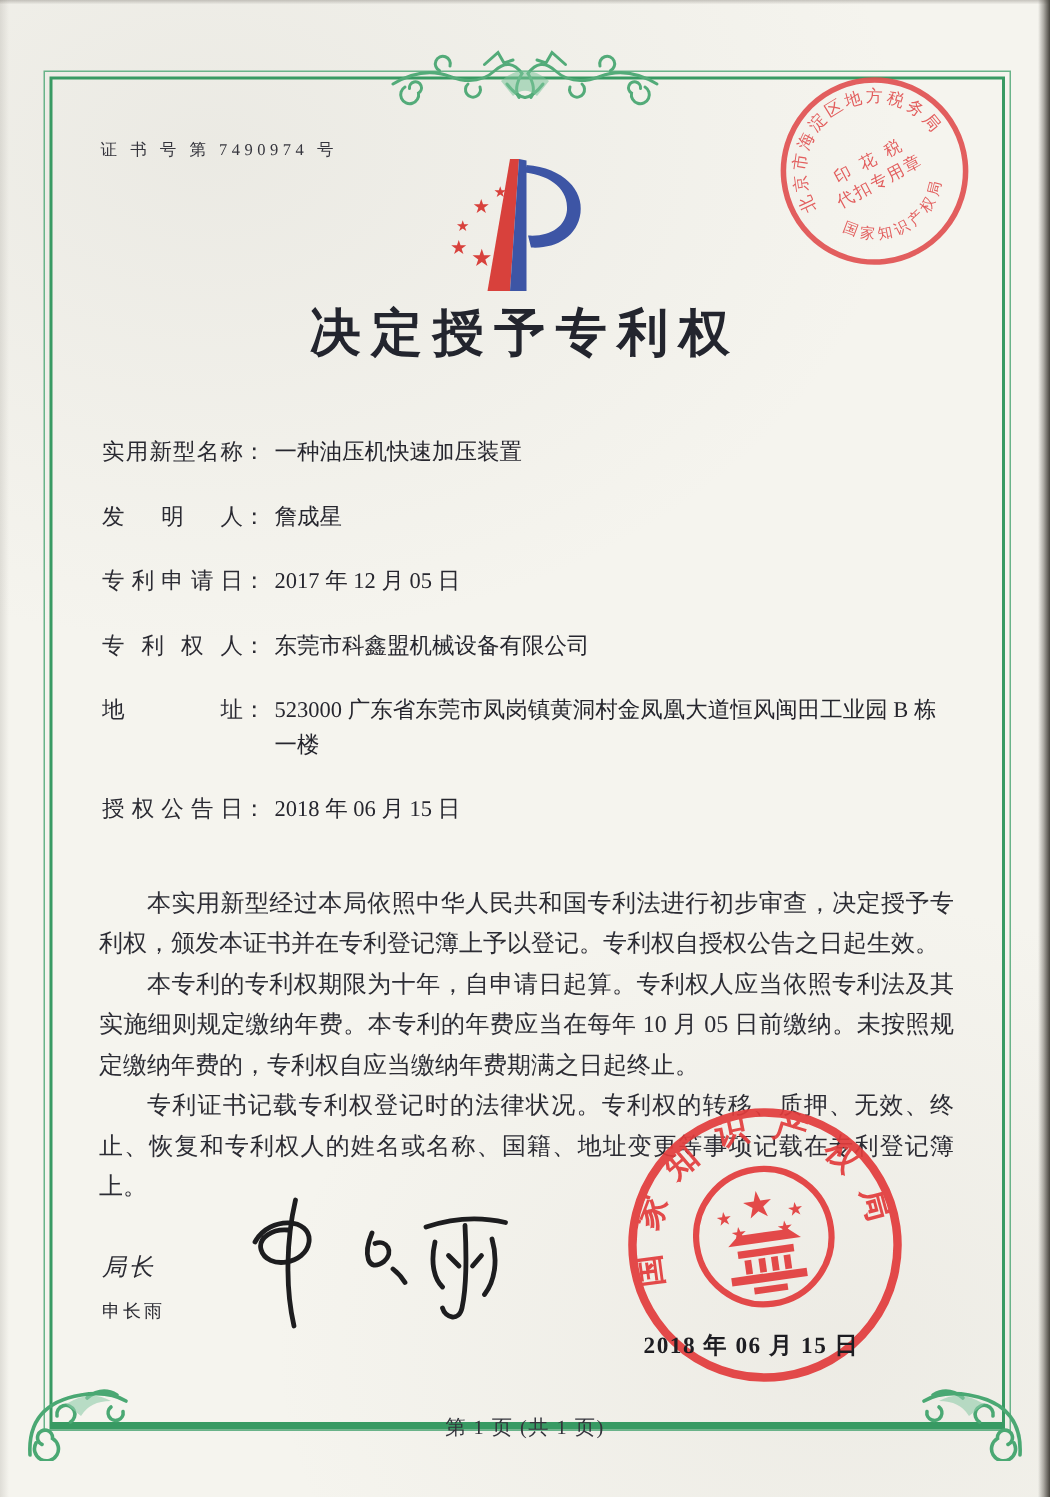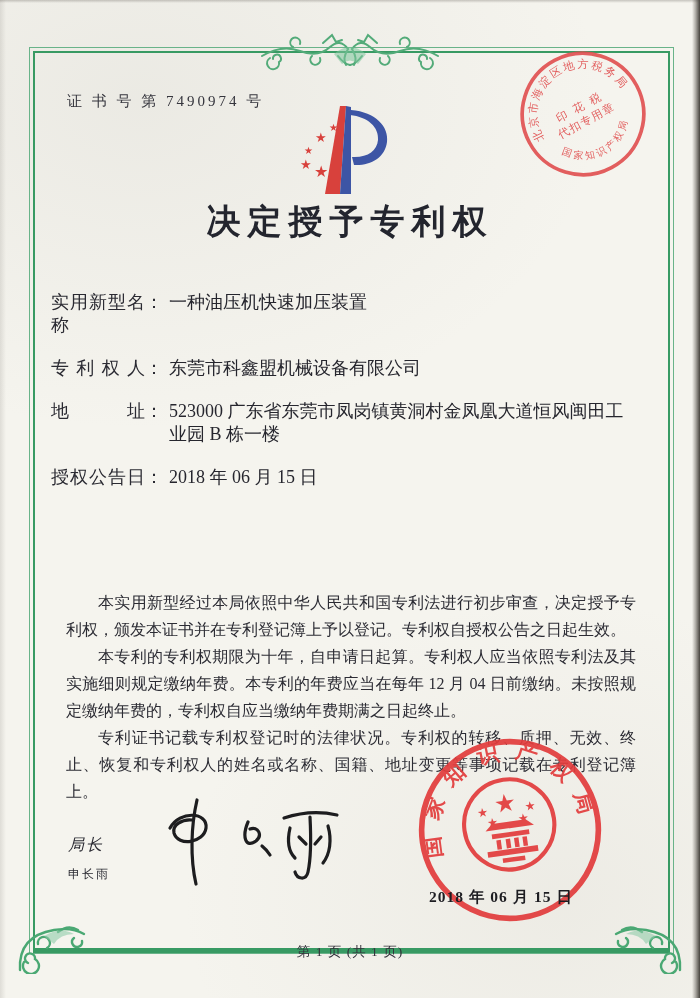--- a/index.html
+++ b/index.html
@@ -19,28 +19,28 @@
     background:linear-gradient(90deg, rgba(90,85,78,0), rgba(90,85,78,.45) 45%, #45423c 100%);}
   .scan-edge-top{position:absolute;top:0;left:0;width:100%;height:3px;
     background:linear-gradient(180deg, rgba(110,105,98,.35), rgba(0,0,0,0));}
   
   .border-outer{position:absolute;left:29px;top:47px;width:643px;height:905px;
     border:1px solid #69b389;}
   .border-inner{position:absolute;left:33px;top:51px;width:633px;height:895px;
     border-style:solid;border-color:#389a63;border-width:2px 2px 5px 2px;}
   .ornament{position:absolute;pointer-events:none;}
   
-  .cert-no{position:absolute;left:67px;top:92px;font-size:15px;letter-spacing:3px;color:#35353d;}
+  .cert-no{position:absolute;left:67px;top:92px;font-size:11px;letter-spacing:3px;color:#35353d;}
   .logo{position:absolute;left:294px;top:101px;}
   .title{position:absolute;left:0;top:199px;width:100%;text-align:center;
     font-size:34px;font-weight:bold;letter-spacing:7px;color:#23252e;}
   .tax-stamp{position:absolute;left:517px;top:48px;width:132px;height:132px;
     transform:rotate(-28deg);opacity:.92;}
   
-  .fields{position:absolute;left:51px;top:291px;width:575px;font-size:18px;}
+  .fields{position:absolute;left:68px;top:291px;width:575px;font-size:15px;}
   .frow{position:relative;margin-bottom:20px;line-height:23px;}
   .flabel{display:inline-block;width:94px;text-align:justify;text-align-last:justify;
     vertical-align:top;color:#2a2a32;}
   .fcolon{display:inline-block;vertical-align:top;margin-right:6px;}
   .fvalue{display:inline-block;vertical-align:top;max-width:455px;color:#26262e;}
   .fcell-right{position:absolute;left:317px;top:0;white-space:nowrap;}
   
   .body-text{position:absolute;left:66px;top:589px;width:570px;
     font-size:16px;line-height:27px;text-align:justify;color:#2c2c34;}
   .body-text p{margin:0;text-indent:2em;}
@@ -136,33 +136,39 @@
     </text>
   </svg>
 
   <div class="title">决定授予专利权</div>
 
   <div class="fields">
     <div class="frow">
       <span class="flabel">实用新型名称</span><span class="fcolon">：</span><span class="fvalue">一种油压机快速加压装置</span>
     </div>
     <div class="frow">
+      <span class="flabel">发明人</span><span class="fcolon">：</span><span class="fvalue">詹成星</span>
+    </div>
+    <div class="frow">
+      <span class="flabel">专利申请日</span><span class="fcolon">：</span><span class="fvalue">2017 年 12 月 05 日</span>
+    </div>
+    <div class="frow">
       <span class="flabel">专利权人</span><span class="fcolon">：</span><span class="fvalue">东莞市科鑫盟机械设备有限公司</span>
     </div>
     <div class="frow">
       <span class="flabel">地址</span><span class="fcolon">：</span><span class="fvalue">523000 广东省东莞市凤岗镇黄洞村金凤凰大道恒风闽田工业园 B 栋一楼</span>
     </div>
     <div class="frow">
       <span class="flabel">授权公告日</span><span class="fcolon">：</span><span class="fvalue">2018 年 06 月 15 日</span>
     </div>
   </div>
 
   <div class="body-text">
     <p>本实用新型经过本局依照中华人民共和国专利法进行初步审查，决定授予专利权，颁发本证书并在专利登记簿上予以登记。专利权自授权公告之日起生效。</p>
-    <p>本专利的专利权期限为十年，自申请日起算。专利权人应当依照专利法及其实施细则规定缴纳年费。本专利的年费应当在每年 12 月 04 日前缴纳。未按照规定缴纳年费的，专利权自应当缴纳年费期满之日起终止。</p>
+    <p>本专利的专利权期限为十年，自申请日起算。专利权人应当依照专利法及其实施细则规定缴纳年费。本专利的年费应当在每年 10 月 05 日前缴纳。未按照规定缴纳年费的，专利权自应当缴纳年费期满之日起终止。</p>
     <p>专利证书记载专利权登记时的法律状况。专利权的转移、质押、无效、终止、恢复和专利权人的姓名或名称、国籍、地址变更等事项记载在专利登记簿上。</p>
   </div>
 
   <div class="director-title">局长</div>
   <div class="director-name">申长雨</div>
 
   <svg class="signature" width="215" height="104" viewBox="0 0 215 104">
     <g fill="none" stroke="#1d1d1f" stroke-width="3.2" stroke-linecap="round" stroke-linejoin="round">
       <path d="M47,12 C41,38 40,70 46,96"></path>
       <path d="M20,40 C30,22 58,24 56,40 C54,55 28,59 24,45 C22,37 32,31 42,32"></path>

